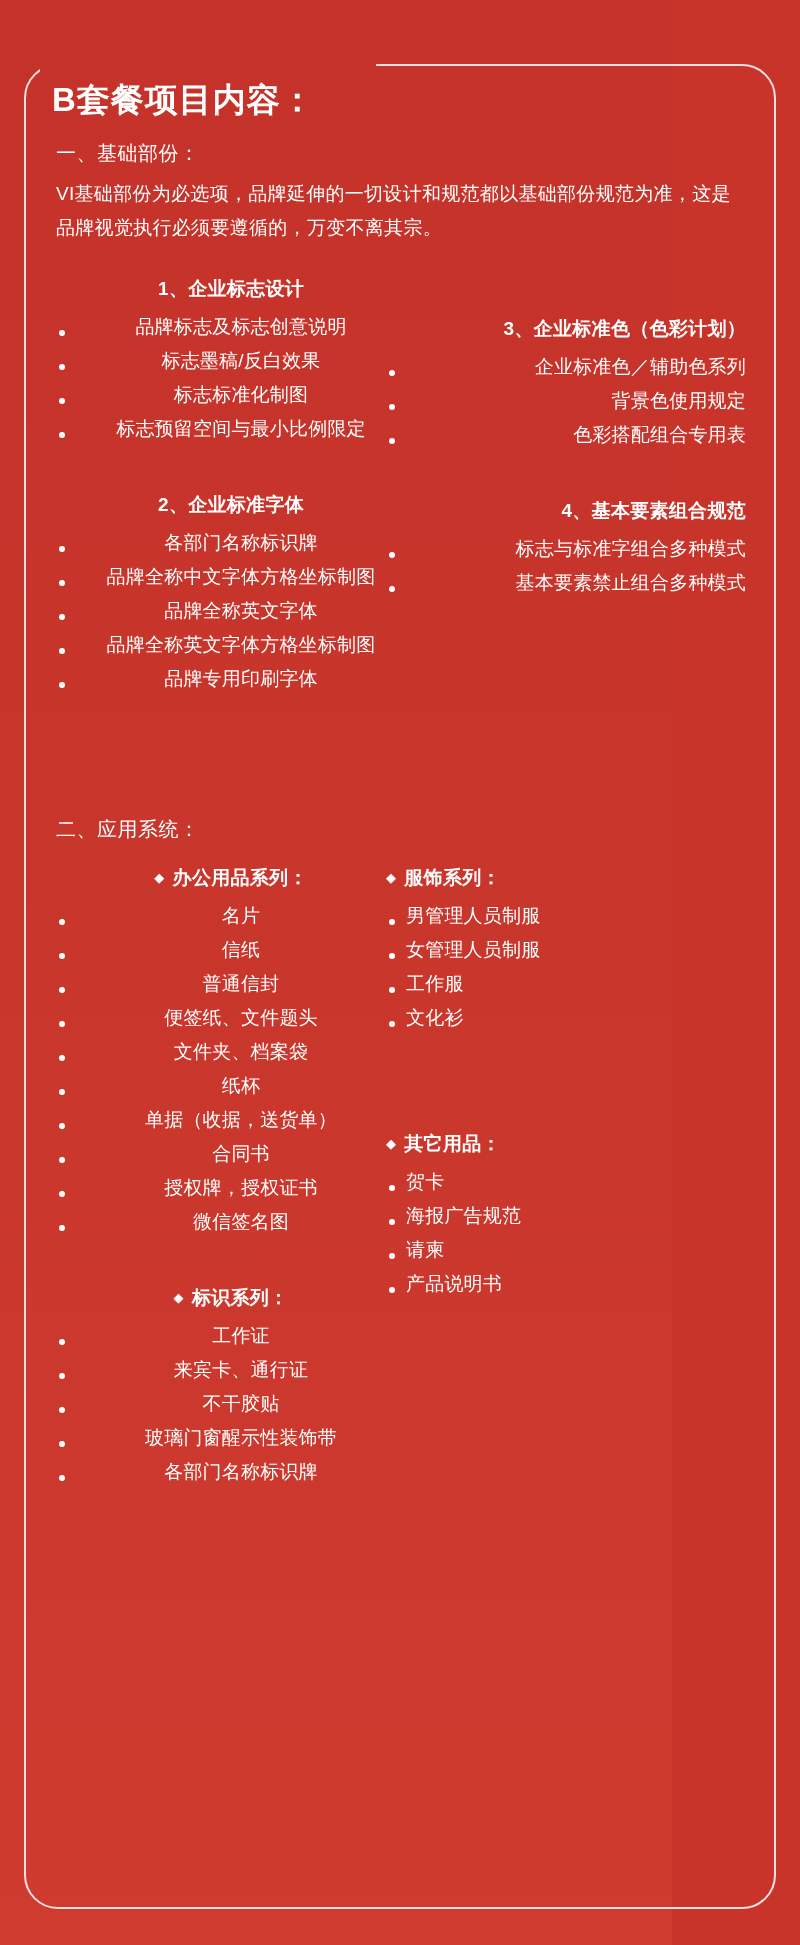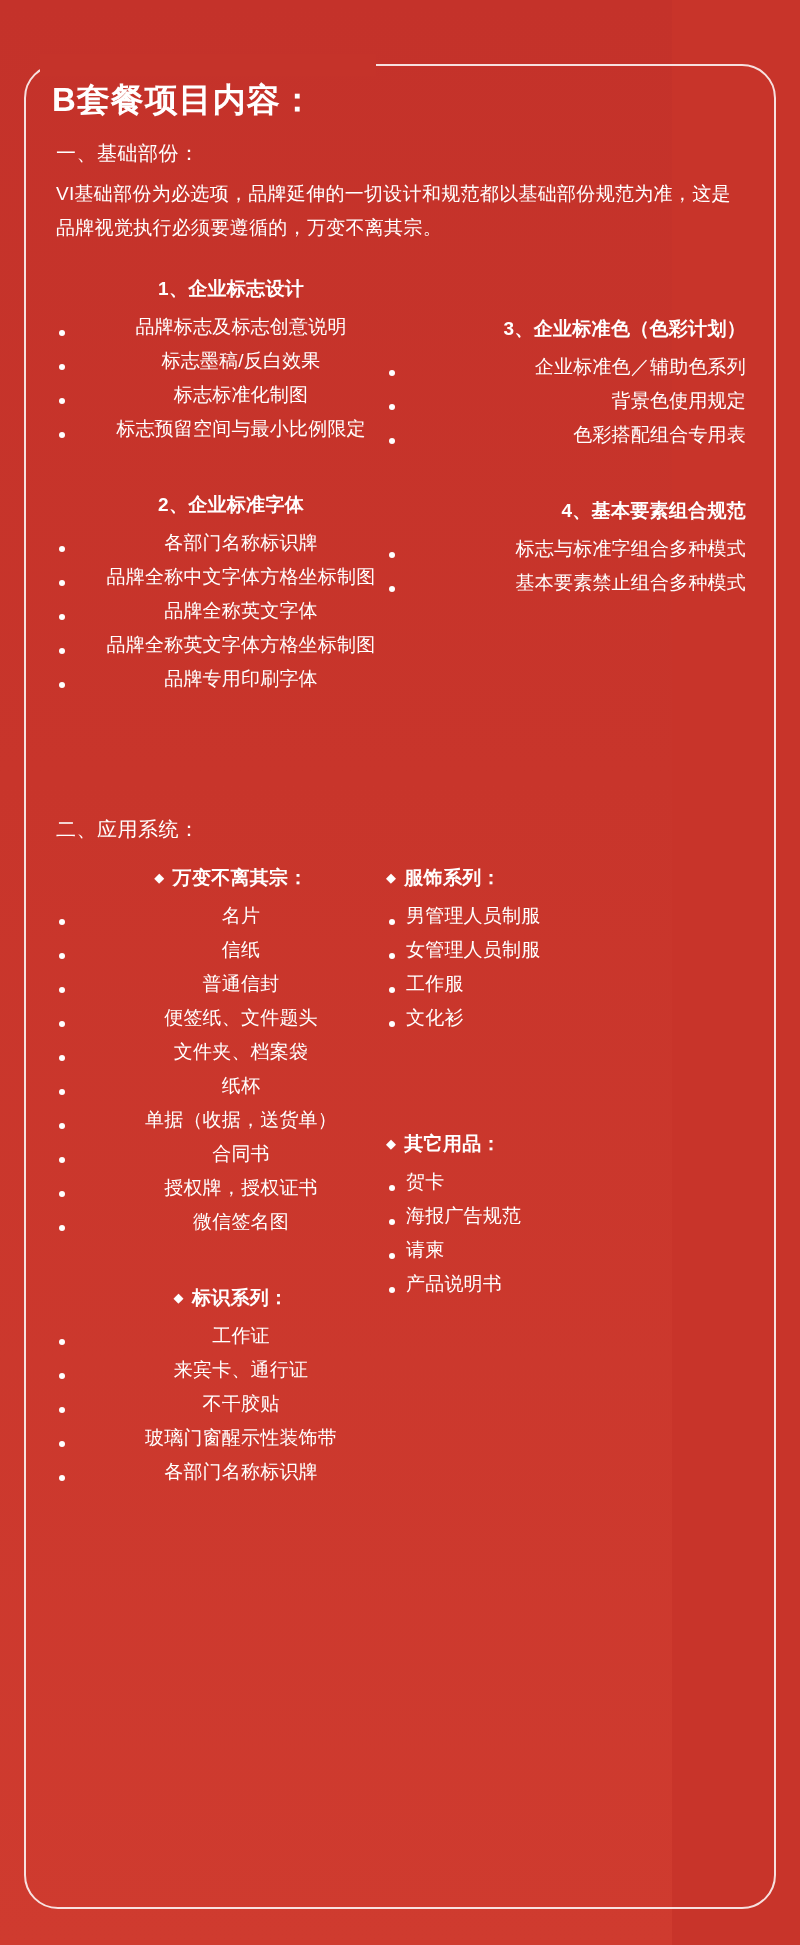--- a/index.html
+++ b/index.html
@@ -190,21 +190,21 @@
     <div class="spacer-40"></div>
 
     <div class="section-head">二、应用系统：</div>
 
     <div class="spacer-12"></div>
 
     <div class="cols" style="height: 700px;">
 
       <div class="col col-left">
         <div class="group">
-          <div class="group-title diamond">万变不离其宗：</div>
+          <div class="group-title diamond">办公用品系列：</div>
           <ul class="items">
             <li>名片</li>
             <li>信纸</li>
             <li>普通信封</li>
             <li>便签纸、文件题头</li>
             <li>文件夹、档案袋</li>
             <li>纸杯</li>
             <li>单据（收据，送货单）</li>
             <li>合同书</li>
             <li>授权牌，授权证书</li>

